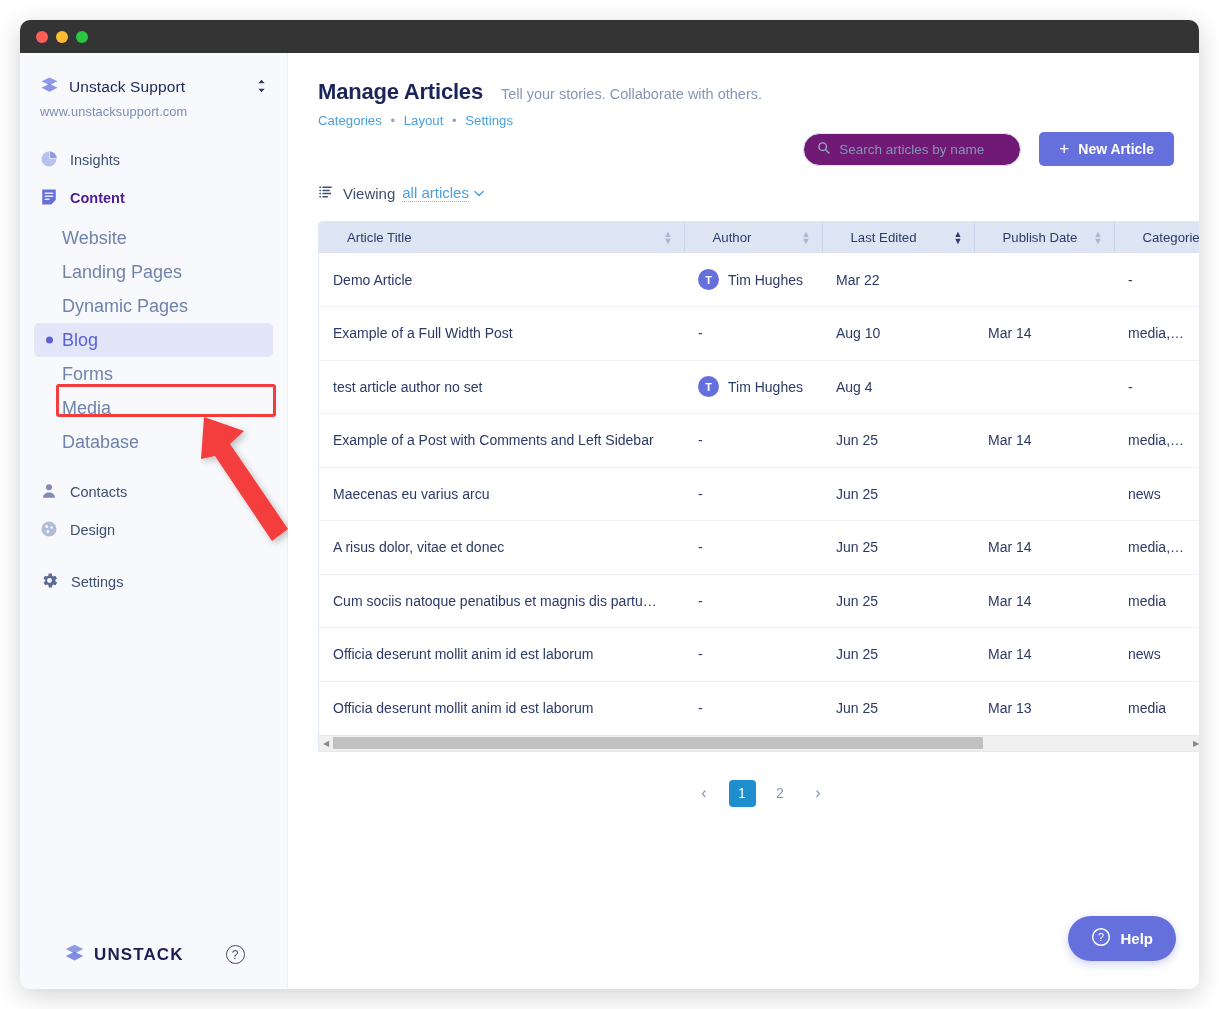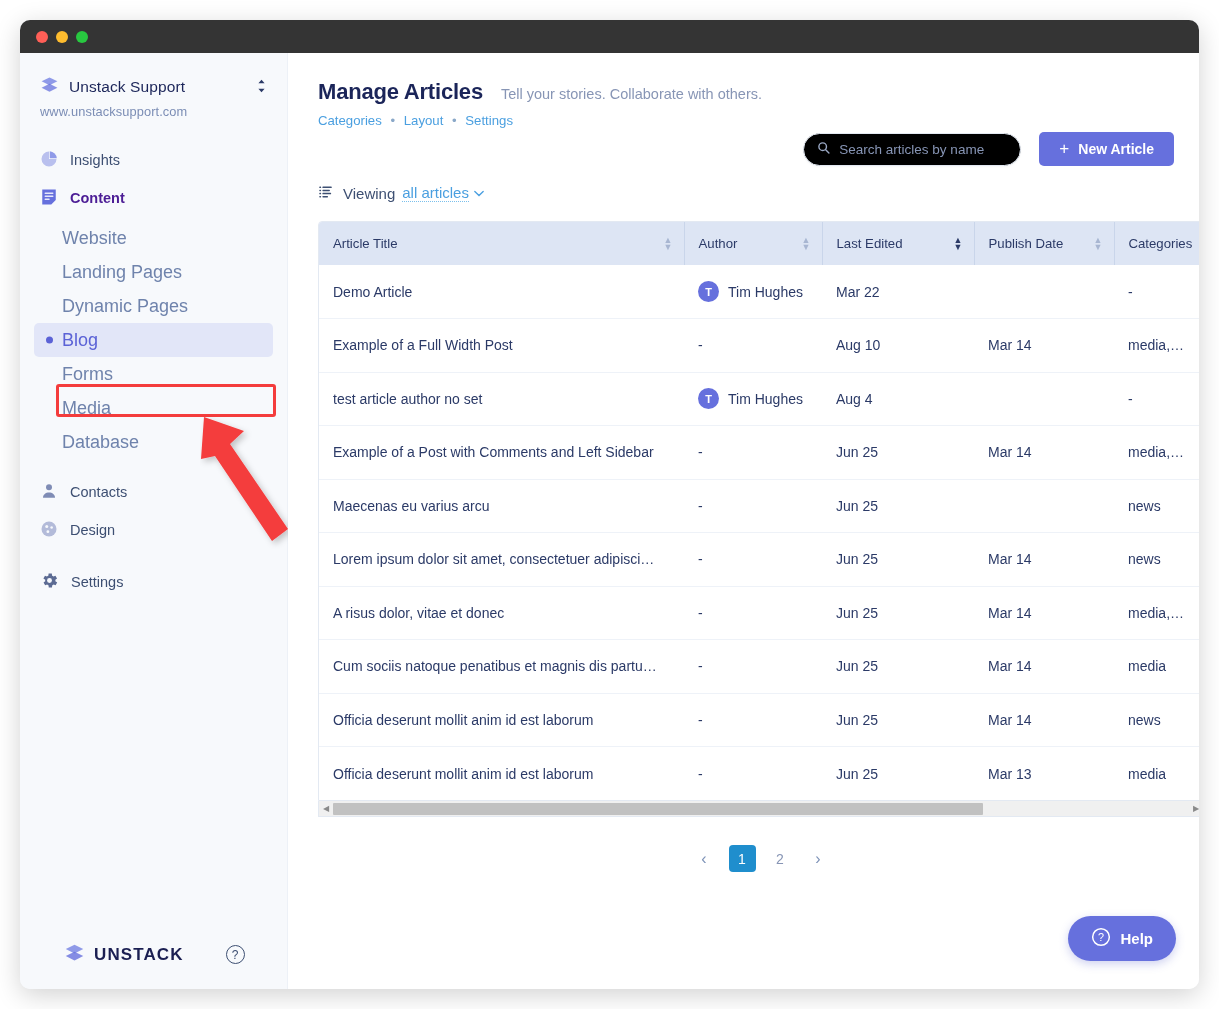--- a/index.html
+++ b/index.html
@@ -117,21 +117,21 @@
   .sublinks { margin-top: 8px; font-size: 13.2px; color: #4a9fe0; }
   .sublinks a { color: #4a9fe0; text-decoration: none; cursor: pointer; }
   .sublinks .sep { color: #8aa8c8; margin: 0 5px; }
 
   .head-right {
     margin-left: auto; display: flex; align-items: center;
     padding-top: 4px;
   }
   .search-box {
     width: 218px; height: 33px; border: 1px solid #e3e9f2;
-    border-radius: 17px; background: #000000;
+    border-radius: 17px; background: #701a75;
     display: flex; align-items: center; padding: 0 13px;
     box-shadow: 0 1px 2px rgba(25,40,80,.04);
   }
   .search-input {
     border: none; outline: none; margin-left: 9px;
     font-size: 13.5px; color: #8795b5; width: 100%;
     font-family: "Liberation Sans", sans-serif;
     background: transparent;
   }
   .search-input::placeholder { color: #8795b5; }
@@ -158,23 +158,23 @@
 
   
   .table-wrap {
     margin: 19px 0 0 30px; width: 886px;
     border: 1px solid #e3e9f2; border-radius: 4px 4px 0 0;
     background: #fff; overflow: hidden;
   }
   table { border-collapse: collapse; width: 886px; table-layout: fixed; }
   thead th {
     background: #dde5f4;
-    height: 43px;
+    height: 31px;
     font-size: 13.2px; font-weight: normal; color: #2b3a67;
-    text-align: left; padding: 0 14px;
+    text-align: left; padding: 0 28px;
     border-right: 1px solid #c9d5ea;
     cursor: pointer;
     position: relative;
     white-space: nowrap;
   }
   thead th:last-child { border-right: none; }
   .sort-ic {
     position: absolute; right: 11px; top: 50%;
     transform: translateY(-50%);
     display: flex; flex-direction: column; line-height: 0;
@@ -531,27 +531,20 @@
                 <td class="cat-cell">media,news</td>
               </tr>
               <tr>
                 <td>Maecenas eu varius arcu</td>
                 <td>-</td>
                 <td>Jun 25</td>
                 <td></td>
                 <td class="cat-cell">news</td>
               </tr>
               <tr>
-                <td>Lorem ipsum dolor sit amet, consectetuer adipisci…</td>
-                <td>-</td>
-                <td>Jun 25</td>
-                <td>Mar 14</td>
-                <td class="cat-cell">news</td>
-              </tr>
-              <tr>
                 <td>A risus dolor, vitae et donec</td>
                 <td>-</td>
                 <td>Jun 25</td>
                 <td>Mar 14</td>
                 <td class="cat-cell">media,news</td>
               </tr>
               <tr>
                 <td>Cum sociis natoque penatibus et magnis dis partu…</td>
                 <td>-</td>
                 <td>Jun 25</td>

